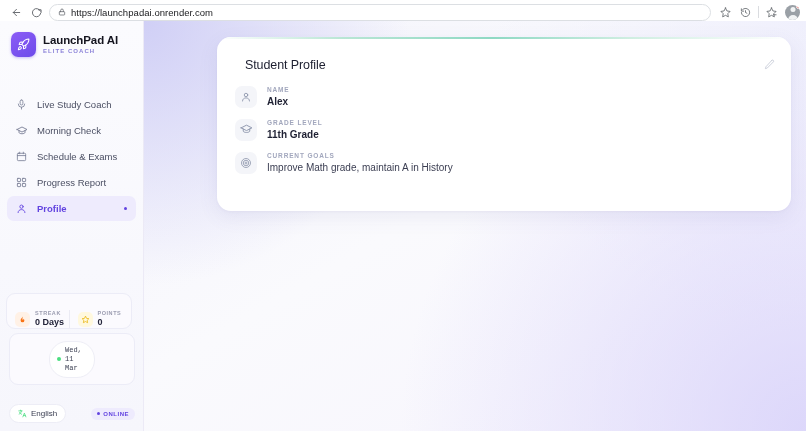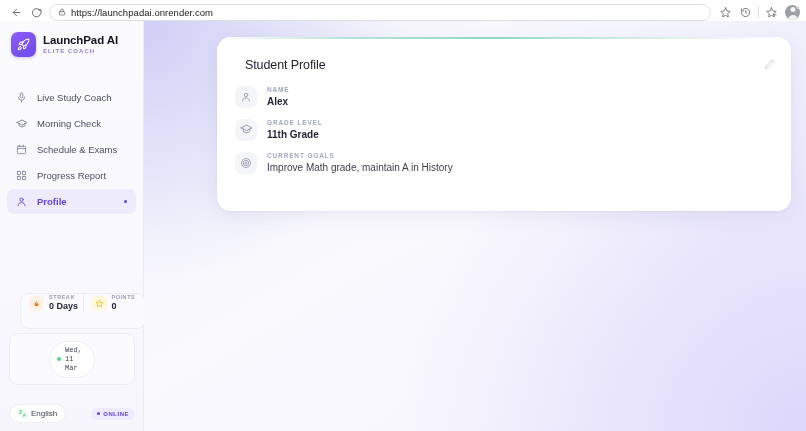--- a/index.html
+++ b/index.html
@@ -103,45 +103,45 @@
   .brand-text { display: flex; flex-direction: column; gap: 1px; }
   .brand-name {
     font-size: 11.5px; font-weight: bold; color: #15151f; letter-spacing: -.1px;
     line-height: 12px;
   }
   .brand-sub {
     font-size: 6px; font-weight: bold; color: #8b82d8;
     letter-spacing: 1.05px; line-height: 8px;
   }
 
-  .nav { margin-top: 28px; display: flex; flex-direction: column; gap: 1px; padding: 0 7px; }
+  .nav { margin-top: 35px; display: flex; flex-direction: column; gap: 1px; padding: 0 7px; }
   .nav-item {
     height: 25px; display: flex; align-items: center; gap: 9px;
     padding: 0 8px; border-radius: 7px;
     color: #4b4f63; font-size: 9.5px;
     position: relative;
   }
   .nav-item .nav-ico { width: 13px; height: 13px; display: flex; align-items: center; justify-content: center; color: #7a7f96; flex: 0 0 auto; }
   .nav-item.active {
     background: #eeebfd; color: #6243e0; font-weight: bold;
   }
   .nav-item.active .nav-ico { color: #6243e0; }
   .nav-dot {
     position: absolute; right: 9px; width: 3.5px; height: 3.5px;
     border-radius: 50%; background: #6243e0;
   }
 
   
   .stats-card {
-    position: absolute; left: 20px; top: 272px;
+    position: absolute; left: 6px; top: 272px;
     width: 126px; height: 36px;
     background: #fbfafe;
     border: 1px solid #ececf7;
     border-radius: 9px;
-    display: flex; align-items: flex-start;
+    display: flex; align-items: flex-end;
   }
   .stat {
     flex: 1 1 0; display: flex; align-items: center; gap: 5px;
     padding-left: 8px;
   }
   .stat + .stat { border-left: 1px solid #ebebf4; }
   .stat-ico {
     width: 15px; height: 15px; border-radius: 5px;
     display: flex; align-items: center; justify-content: center;
     flex: 0 0 auto; font-size: 8px;

